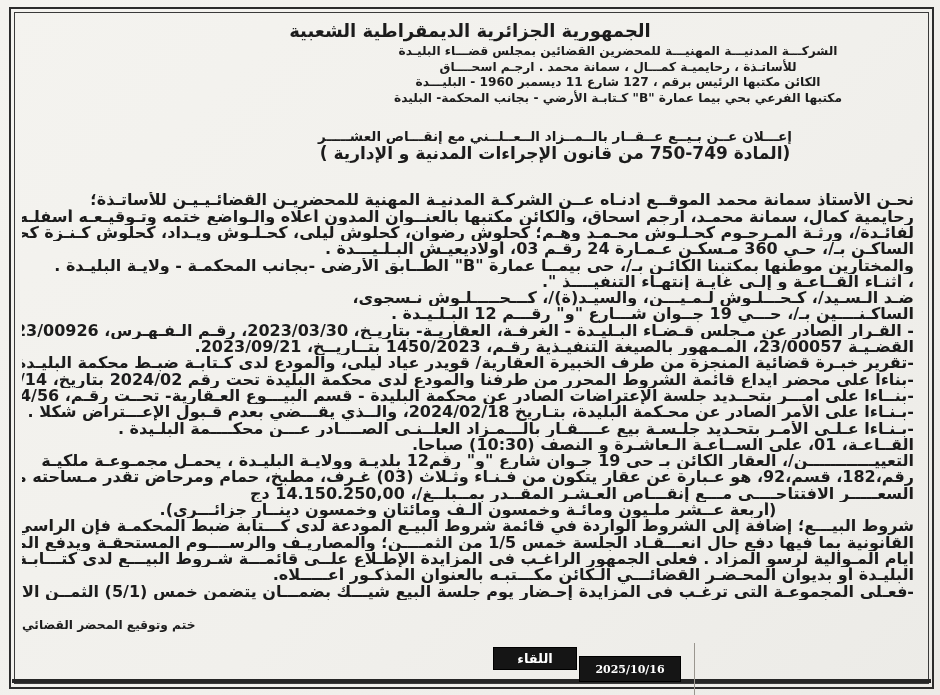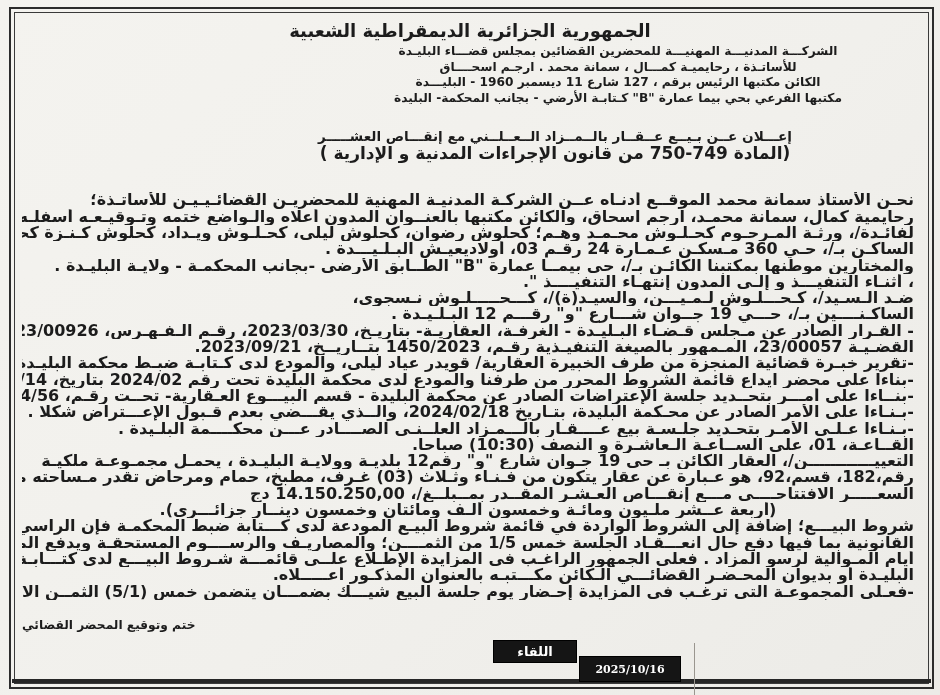--- a/index.html
+++ b/index.html
@@ -37,21 +37,21 @@
   .bline.center{text-align:center;white-space:nowrap;}
   .closing-line{
     text-align:left;font-size:12.2px;font-weight:bold;margin-top:18px;padding-left:6px;
   }
   .footer-rule{position:absolute;left:12px;right:9px;bottom:12px;height:4px;background:#262626;}
   .footer-box{
     position:absolute;background:#151515;color:#fff;font-weight:bold;
     display:flex;align-items:center;justify-content:center;z-index:3;
     box-shadow:0 0 0 1px #000;
   }
-  .box-label{left:494px;bottom:33px;width:82px;height:21px;font-size:13px;}
+  .box-label{left:494px;bottom:26px;width:82px;height:21px;font-size:13px;}
   .box-date{left:580px;bottom:14px;width:100px;height:24px;font-size:11px;font-family:"DejaVu Serif","Liberation Serif",serif;}
   .crease{position:absolute;left:694px;bottom:0;width:1px;height:52px;background:#9a968f;}
 </style>
 </head>
 <body>
 
 <div class="page">
   <div class="border-outer"></div>
   <div class="border-inner"></div>
 
@@ -69,21 +69,21 @@
       <div class="notice-line1">إعـــلان عــن بـيــع عــقــار بالــمــزاد الــعــلــني مع إنقـــاص العشـــــر</div>
       <div class="notice-line2">(المادة 749-750 من قانون الإجراءات المدنية و الإدارية )</div>
     </div>
 
     <div class="body-block">
       <div class="bline">نحـن الأستاذ سمانة محمد الموقــع أدنـاه عــن الشركـة المدنيـة المهنية للمحضريـن القضائـيـيـن للأساتـذة؛</div>
       <div class="bline">رحايمية كمال، سمانة محمـد، ارجم اسحاق، والكائن مكتبها بالعنــوان المدون أعلاه والـواضع ختمه وتـوقيـعـه أسفلـه .</div>
       <div class="bline">لفائـدة/، ورثـة المـرحـوم كحـلـوش محـمـد وهـم؛ كحلوش رضوان، كحلوش ليلى، كحـلـوش ويـداد، كحلوش كـنـزة كحـلـوش نـامـيـة،</div>
       <div class="bline">الساكـن بـ/، حـي 360 مـسكـن عـمـارة 24 رقـم 03، أولاديعيـش البـلـيـــدة .</div>
       <div class="bline">والمختارين موطنها بمكتبنا الكائـن بـ/، حي بيمــا عمارة "B" الطــابق الأرضي -بجانب المحكمـة - ولايـة البليـدة .</div>
-      <div class="bline">، أثنـاء التنفيـــذ و إلـى المدون إنتهـاء التنفيــــذ ".</div>
+      <div class="bline">، أثنـاء القــاعـة و إلـى غايـة إنتهـاء التنفيــــذ ".</div>
       <div class="bline">ضـد الـسـيد/، كـحـــلـوش لـمـيـــن، والسيـد(ة)/، كـــحـــــلـوش نـسجوى،</div>
       <div class="bline">الساكـنــــين بـ/، حـــي 19 جــوان شـــارع "و" رقـــم 12 البـلـيـدة .</div>
       <div class="bline">- القـرار الصادر عن مـجلس قـضـاء البـليـدة - الغرفـة، العقاريـة- بتاريـخ، 2023/03/30، رقـم الـفـهـرس، 23/00926 رقـم</div>
       <div class="bline">القضـيـة 23/00057، المـمهور بالصيغة التنفيـذية رقـم، 1450/2023 بتــاريــخ، 2023/09/21.</div>
       <div class="bline">-تقرير خبـرة قضائية المنجزة من طرف الخبيرة العقارية/ قويدر عياد ليلى، والمودع لدى كـتابـة ضبـط محكمة البليـدة بتاريــخ، 2022/03/08.</div>
       <div class="bline">-بناءا على محضر ايداع قائمة الشروط المحرر من طرفنا والمودع لدى محكمة البليدة تحت رقم 2024/02 بتاريخ، 2024/01/14.</div>
       <div class="bline">-بنــاءا على أمـــر بتحــديد جلسة الإعتراضات الصادر عن محكمة البليدة - قسم البيـــوع العـقارية- تحــت رقـم، 2024/56.</div>
       <div class="bline">-بـنـاءا على الأمر الصادر عن محـكمة البليدة، بتـاريخ 2024/02/18، والــذي يقـــضي بعدم قـبول الإعـــتراض شكلا .</div>
       <div class="bline">-بـنـاءا عـلـى الأمـر بتحـديد جلـسـة بيع عــــقـار بالـــمـزاد العلــنـي الصــــادر عـــن محكــــمة البلـيدة .</div>
       <div class="bline">القــاعـة، 01، على الســاعـة الـعاشـرة و النصف (10:30) صباحا.</div>

